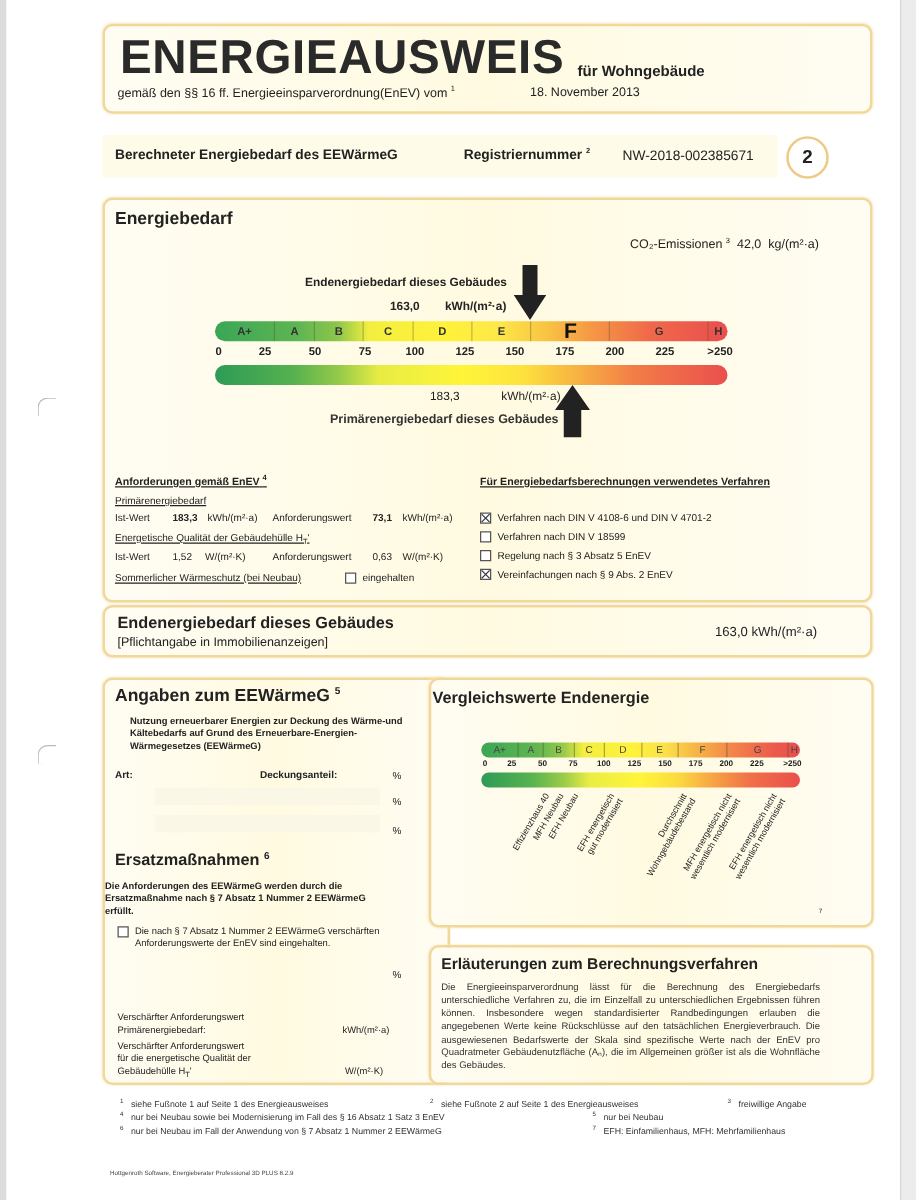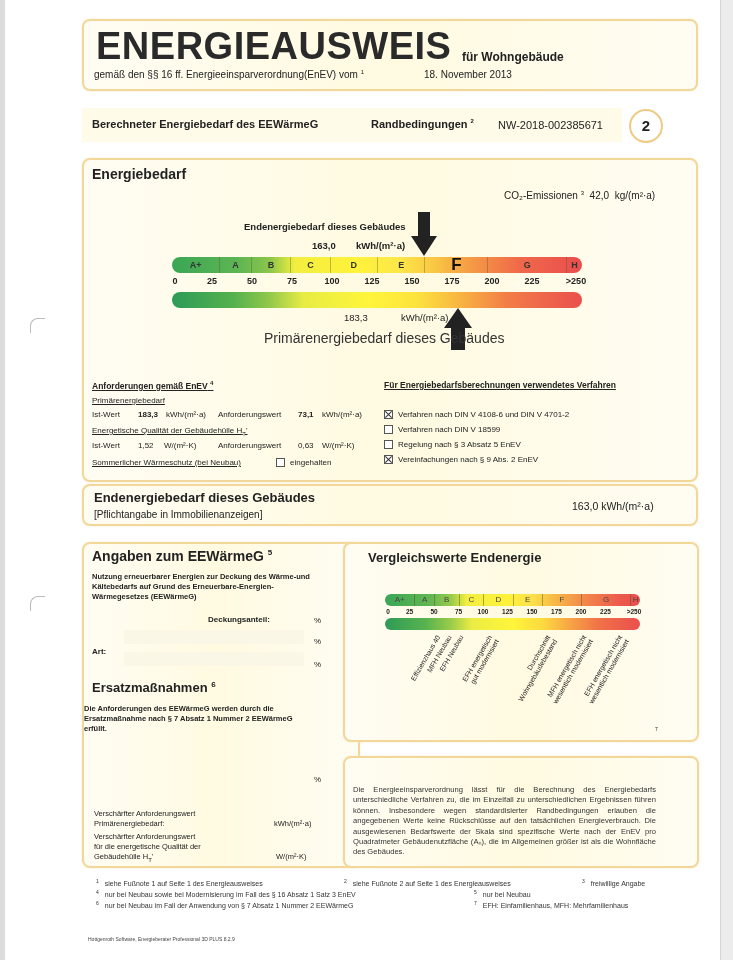--- a/index.html
+++ b/index.html
@@ -38,21 +38,21 @@
 
   
   #eb { left:82px; top:158px; width:580px; height:320px; }
   #eb-title { left:8px; top:6px; font-size:14px; font-weight:bold; }
   #co2 { left:420px; top:30px; font-size:10px; }
   #end-label { left:160px; top:61px; font-size:9.5px; font-weight:bold; }
   #end-value { left:228px; top:80px; font-size:9.5px; font-weight:bold; }
   #end-unit { left:272px; top:80px; font-size:9.5px; font-weight:bold; }
   #prim-value { left:260px; top:152px; font-size:9.5px; }
   #prim-unit { left:317px; top:152px; font-size:9.5px; }
-  #prim-label { left:180px; top:170px; font-size:14px; font-weight:normal; color:#333; }
+  #prim-label { left:180px; top:170px; font-size:10px; font-weight:bold; color:#333; }
 
   .scale-top { position:absolute; left:88px; top:97px; width:410px; height:16px; border-radius:8px; overflow:hidden;
     background:linear-gradient(90deg,#3aa656 0%,#5db552 16%,#8dc64a 24%,#f3ee3f 30%,#fff23a 45%,#fde848 55%,#f9c743 64%,#f59a45 73%,#f0684a 85%,#e94e4e 100%); }
   .scale-bot { position:absolute; left:88px; top:132px; width:410px; height:16px; border-radius:8px;
     background:linear-gradient(90deg,#2e9b57 0%,#54b14f 15%,#93c94a 24%,#e7ec43 32%,#fff53a 48%,#fde23d 60%,#f8b542 70%,#f27c47 82%,#ea4f4d 100%); }
   .cls { position:absolute; top:0; height:16px; line-height:16px; text-align:center; font-size:9px; font-weight:bold; color:#333; border-left:1px solid rgba(80,80,40,0.35); box-sizing:border-box; }
   .cls.first { border-left:none; }
   .cls.big { font-size:17px; color:#111; line-height:16px; }
   .tick { position:absolute; top:116px; font-size:9px; font-weight:bold; transform:translateX(-50%); }
   .arrow-down { position:absolute; left:327px; top:52px; }
@@ -67,32 +67,32 @@
 
   
   #ende { left:82px; top:484px; width:580px; height:38px; }
   #ende-title { left:10px; top:4px; font-size:13px; font-weight:bold; }
   #ende-sub { left:10px; top:23px; font-size:10px; }
   #ende-val { left:488px; top:14px; font-size:10.5px; }
 
   
   #ee { left:82px; top:542px; width:242px; height:322px; }
   #ee-title { left:8px; top:4px; font-size:14px; font-weight:bold; }
-  #ee-desc { left:8px; top:28px; font-size:7.5px; font-weight:bold; white-space:normal; width:225px; line-height:10px; }
+  #ee-desc { left:20px; top:28px; font-size:7.5px; font-weight:bold; white-space:normal; width:225px; line-height:10px; }
   .pct { position:absolute; left:230px; font-size:8px; }
   .ee-row-bg { position:absolute; left:40px; width:180px; height:14px; background:#fbf7e6; }
   #ersatz-title { left:8px; top:136px; font-size:13px; font-weight:bold; }
   #ersatz-desc { left:0; top:160px; font-size:7.5px; font-weight:bold; white-space:normal; width:225px; line-height:10px; }
   .ers-item { position:absolute; left:10px; width:220px; font-size:7.5px; line-height:10px; white-space:normal; }
   .ers-item .cb { position:absolute; left:0; top:1px; }
   .ers-item span.t { display:block; margin-left:14px; }
 
   
   #vg { left:343px; top:542px; width:320px; height:196px; }
-  #vg-title { left:23px; top:6px; font-size:13px; font-weight:bold; }
+  #vg-title { left:1px; top:6px; font-size:13px; font-weight:bold; }
   .vscale-top { position:absolute; left:40px; top:50px; width:255px; height:12px; border-radius:6px; overflow:hidden;
     background:linear-gradient(90deg,#3aa656 0%,#63b751 18%,#9acb49 26%,#f3ee3f 32%,#fff23a 48%,#fbe04a 58%,#f7bb45 66%,#f3884a 78%,#ec5a4c 92%,#e94e4e 100%); }
   .vscale-bot { position:absolute; left:40px; top:74px; width:255px; height:12px; border-radius:6px;
     background:linear-gradient(90deg,#2e9b57 0%,#58b34f 16%,#9ccc49 26%,#eaed43 34%,#fff53a 50%,#fcd93f 62%,#f7a744 72%,#f17148 84%,#ea4f4d 100%); }
   .vcls { position:absolute; top:0; height:12px; line-height:12px; text-align:center; font-size:8px; color:#444; border-left:1px solid rgba(80,80,40,0.45); box-sizing:border-box; }
   .vcls.first { border-left:none; }
   .vtick { position:absolute; top:64px; font-size:6.5px; font-weight:bold; transform:translateX(-50%); }
   .rot { position:absolute; font-size:7px; line-height:8px; transform-origin:right top; transform:rotate(-60deg); text-align:right; white-space:nowrap; }
   #vg-note { left:310px; top:182px; font-size:5px; }
 
@@ -118,21 +118,21 @@
 
 <div class="box" id="hdr">
   <div class="abs" id="title">ENERGIEAUSWEIS</div>
   <div class="abs" id="subtitle">für Wohngebäude</div>
   <div class="abs" id="enev-line"><span>gemäß den §§ 16 ff. Energieeinsparverordnung(EnEV) vom</span> <sup>1</sup></div>
   <div class="abs" id="enev-date">18. November 2013</div>
 </div>
 
 <div id="regstrip"></div>
 <div class="abs" id="reg-title">Berechneter Energiebedarf des EEWärmeG</div>
-<div class="abs" id="reg-label"><span>Randbedingungen</span> <sup>2</sup></div>
+<div class="abs" id="reg-label"><span>Registriernummer</span> <sup>2</sup></div>
 <div class="abs" id="reg-value">NW-2018-002385671</div>
 <div id="page-badge">2</div>
 
 <div class="box" id="eb">
   <div class="abs" id="eb-title">Energiebedarf</div>
   <div class="abs" id="co2">
     <span>CO₂-Emissionen</span> <sup>3</sup>&nbsp;
     <span>42,0</span>&nbsp;
     <span>kg/(m²·a)</span>
   </div>
@@ -209,30 +209,34 @@
 
 <div class="box" id="ende">
   <div class="abs" id="ende-title">Endenergiebedarf dieses Gebäudes</div>
   <div class="abs" id="ende-sub">[Pflichtangabe in Immobilienanzeigen]</div>
   <div class="abs" id="ende-val">163,0 kWh/(m²·a)</div>
 </div>
 
 <div class="box" id="ee">
   <div class="abs" id="ee-title"><span>Angaben zum EEWärmeG</span> <sup style="font-size:8px">5</sup></div>
   <div class="abs" id="ee-desc">Nutzung erneuerbarer Energien zur Deckung des Wärme-und Kältebedarfs auf Grund des Erneuerbare-Energien-Wärmegesetzes (EEWärmeG)</div>
-  <div class="abs small bold" style="left:8px;top:71px;margin-top:32px;">Art:</div>
+  <div class="abs small bold" style="left:8px;top:71px;">Art:</div>
   <div class="abs small bold" style="left:124px;top:71px;">Deckungsanteil:</div>
   <div class="ee-row-bg" style="top:86px;"></div>
   <div class="ee-row-bg" style="top:108px;"></div>
   <div class="pct" style="top:72px;">%</div>
   <div class="pct" style="top:93px;">%</div>
   <div class="pct" style="top:116px;">%</div>
 
   <div class="abs" id="ersatz-title"><span>Ersatzmaßnahmen</span> <sup style="font-size:8px">6</sup></div>
   <div class="abs" id="ersatz-desc">Die Anforderungen des EEWärmeG werden durch die Ersatzmaßnahme nach § 7 Absatz 1 Nummer 2 EEWärmeG erfüllt.</div>
+  <div class="ers-item" style="top:196px;">
+      <span class="cb"></span>
+      <span class="t">Die nach § 7 Absatz 1 Nummer 2 EEWärmeG verschärften Anforderungswerte der EnEV sind eingehalten.</span>
+    </div>
   <div class="pct" style="top:231px;">%</div>
   <div class="abs" style="left:10px;top:265px;font-size:7.5px;line-height:10px;"><span>Verschärfter Anforderungswert</span><br><span>Primärenergiebedarf:</span></div>
   <div class="abs" style="left:190px;top:275px;font-size:7.5px;">kWh/(m²·a)</div>
   <div class="abs" style="left:10px;top:288px;font-size:7.5px;line-height:10px;"><span>Verschärfter Anforderungswert</span><br><span>für die energetische Qualität der</span><br><span>Gebäudehülle H</span><sub>T</sub>'</div>
   <div class="abs" style="left:192px;top:308px;font-size:7.5px;">W/(m²·K)</div>
 </div>
 
 <div class="box" id="vg">
   <div class="abs" id="vg-title">Vergleichswerte Endenergie</div>
   <div class="vscale-top" id="vscale-top">
@@ -284,20 +288,21 @@
       </div>
       <div class="rot" style="right: 80px; top: 90px;">
         <div>EFH energetisch nicht</div>
         <div>wesentlich modernisiert</div>
       </div>
     </div>
   <div class="abs" id="vg-note">7</div>
 </div>
 
 <div class="box" id="er">
+  <div class="abs" id="er-title">Erläuterungen zum Berechnungsverfahren</div>
   <div class="abs" id="er-text">Die Energieeinsparverordnung lässt für die Berechnung des Energiebedarfs unterschiedliche Verfahren zu, die im Einzelfall zu unterschiedlichen Ergebnissen führen können. Insbesondere wegen standardisierter Randbedingungen erlauben die angegebenen Werte keine Rückschlüsse auf den tatsächlichen Energieverbrauch. Die ausgewiesenen Bedarfswerte der Skala sind spezifische Werte nach der EnEV pro Quadratmeter Gebäudenutzfläche (Aₙ), die im Allgemeinen größer ist als die Wohnfläche des Gebäudes.</div>
 </div>
 
 <div class="fn" style="left:96px;top:878px;"><span class="n">1</span><span>siehe Fußnote 1 auf Seite 1 des Energieausweises</span></div>
 <div class="fn" style="left:344px;top:878px;"><span class="n">2</span><span>siehe Fußnote 2 auf Seite 1 des Energieausweises</span></div>
 <div class="fn" style="left:582px;top:878px;"><span class="n">3</span><span>freiwillige Angabe</span></div>
 <div class="fn" style="left:96px;top:889px;"><span class="n">4</span><span>nur bei Neubau sowie bei Modernisierung im Fall des § 16 Absatz 1 Satz 3 EnEV</span></div>
 <div class="fn" style="left:474px;top:889px;"><span class="n">5</span><span>nur bei Neubau</span></div>
 <div class="fn" style="left:96px;top:900px;"><span class="n">6</span><span>nur bei Neubau im Fall der Anwendung von § 7 Absatz 1 Nummer 2 EEWärmeG</span></div>
 <div class="fn" style="left:474px;top:900px;"><span class="n">7</span><span>EFH: Einfamilienhaus, MFH: Mehrfamilienhaus</span></div>

